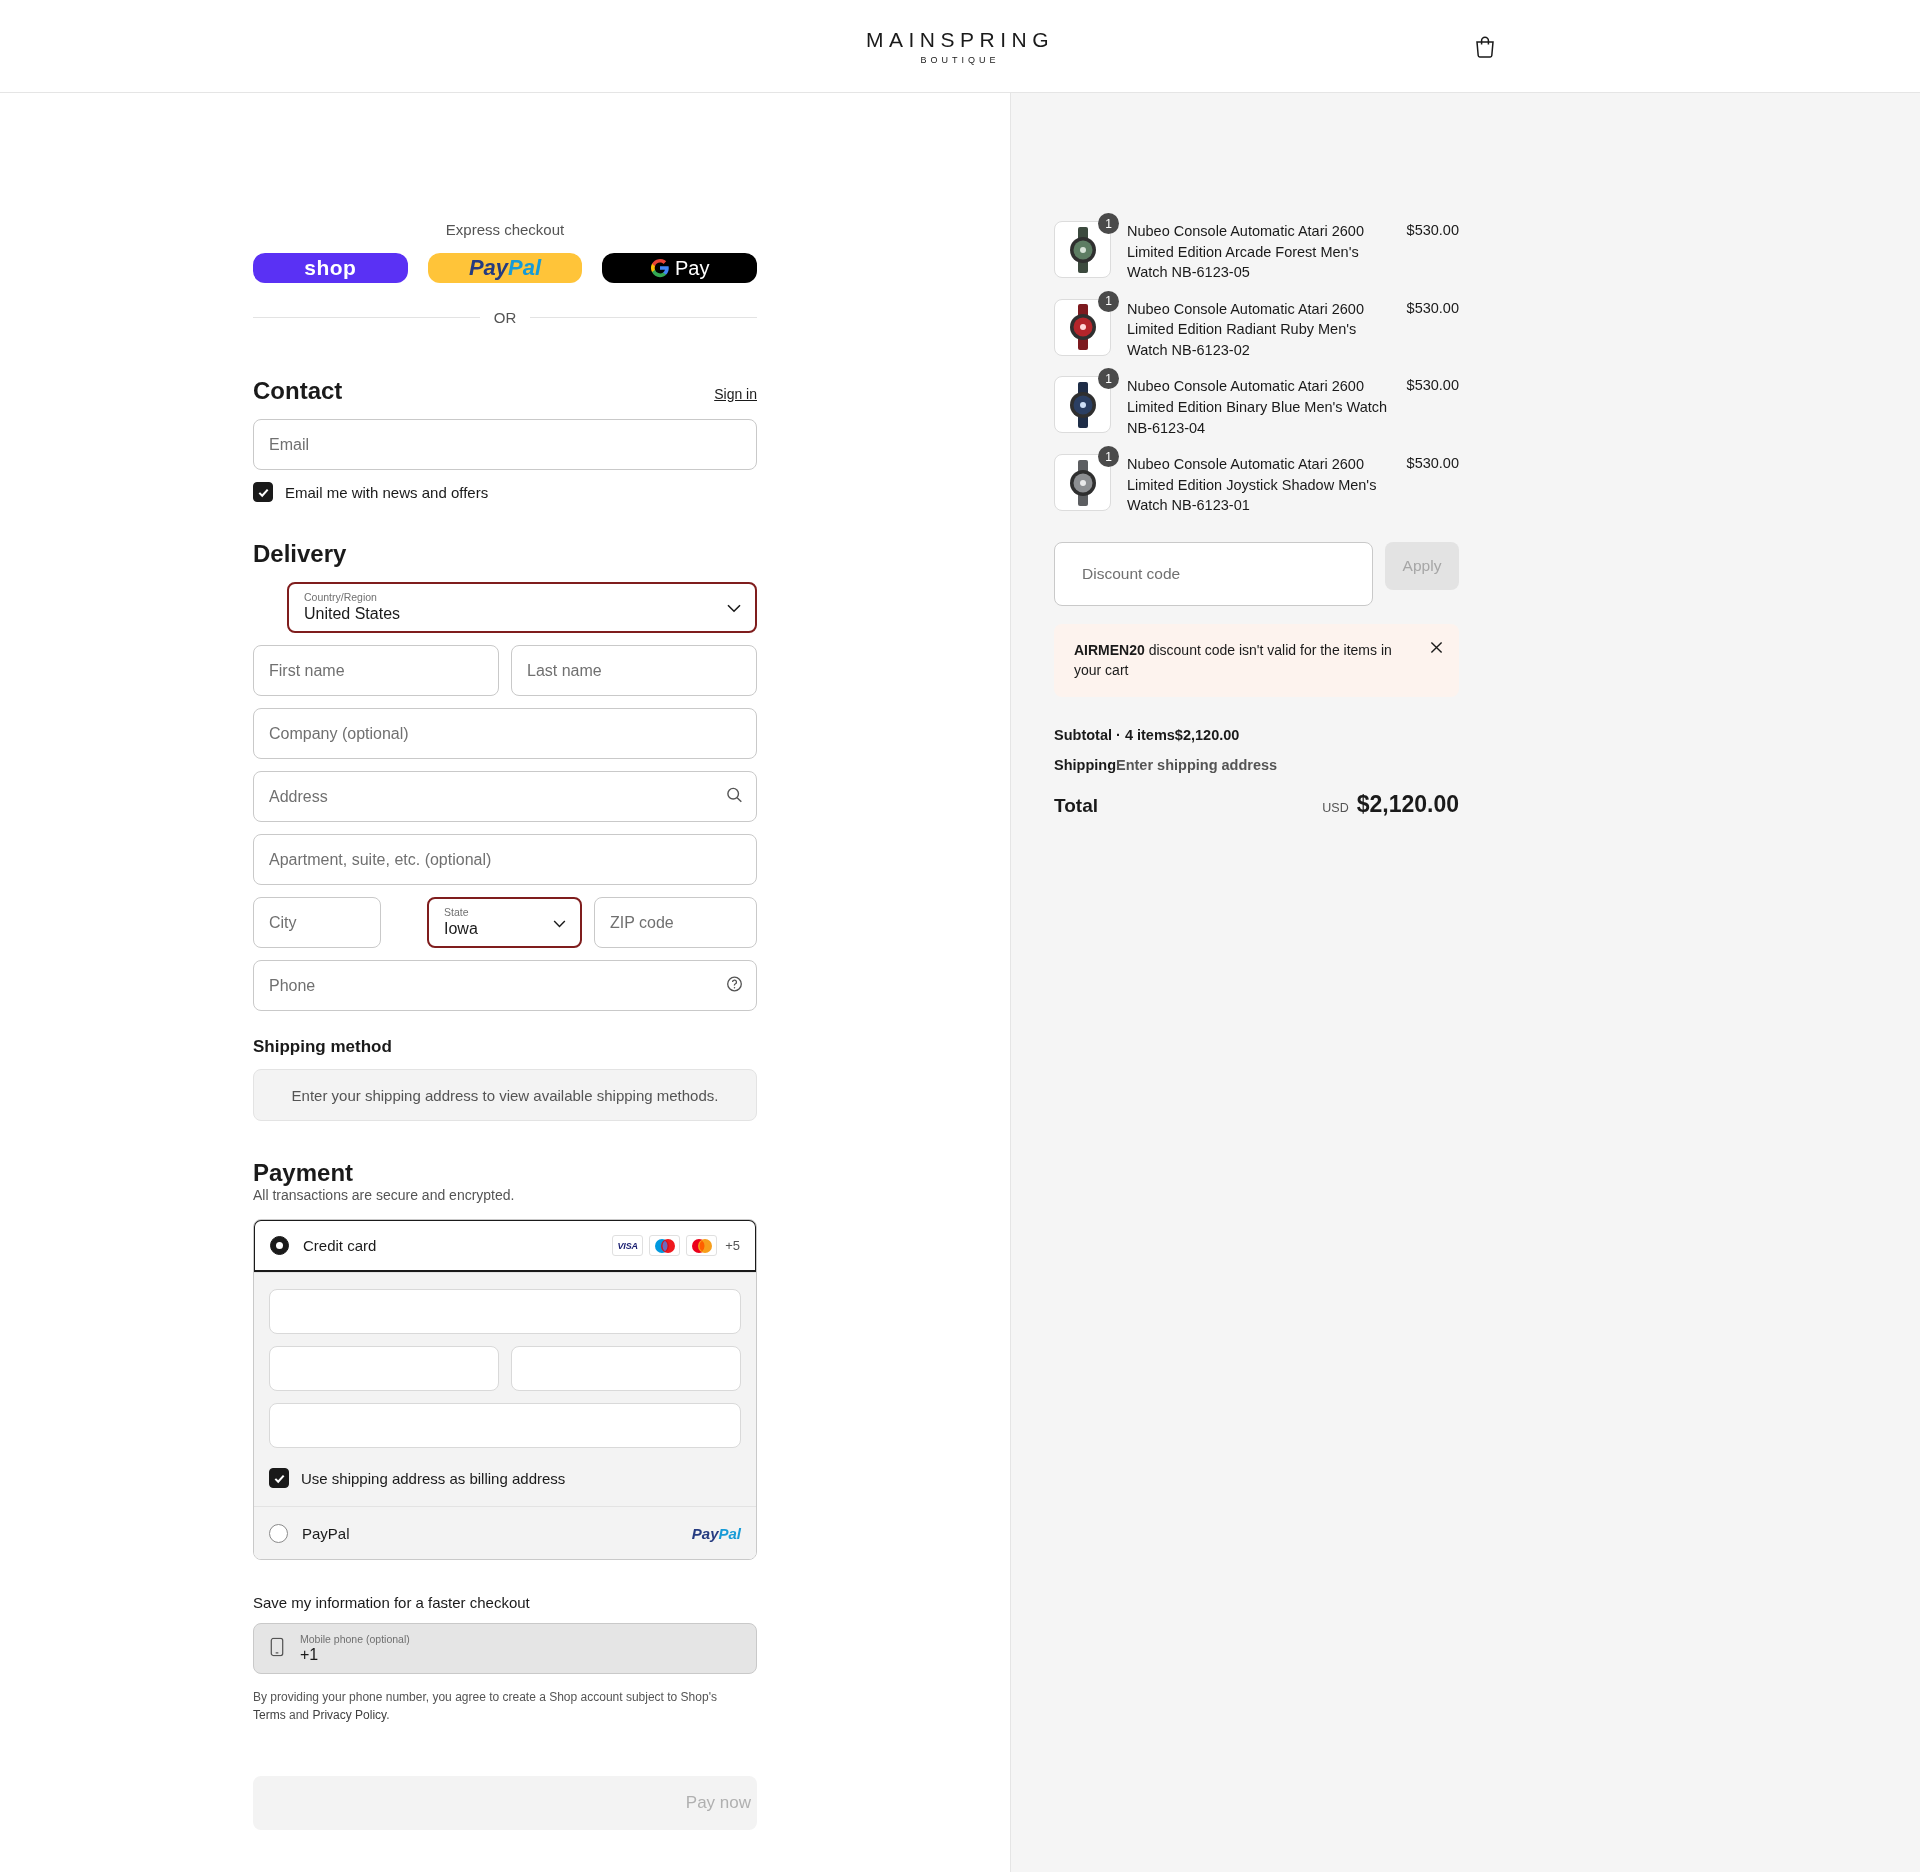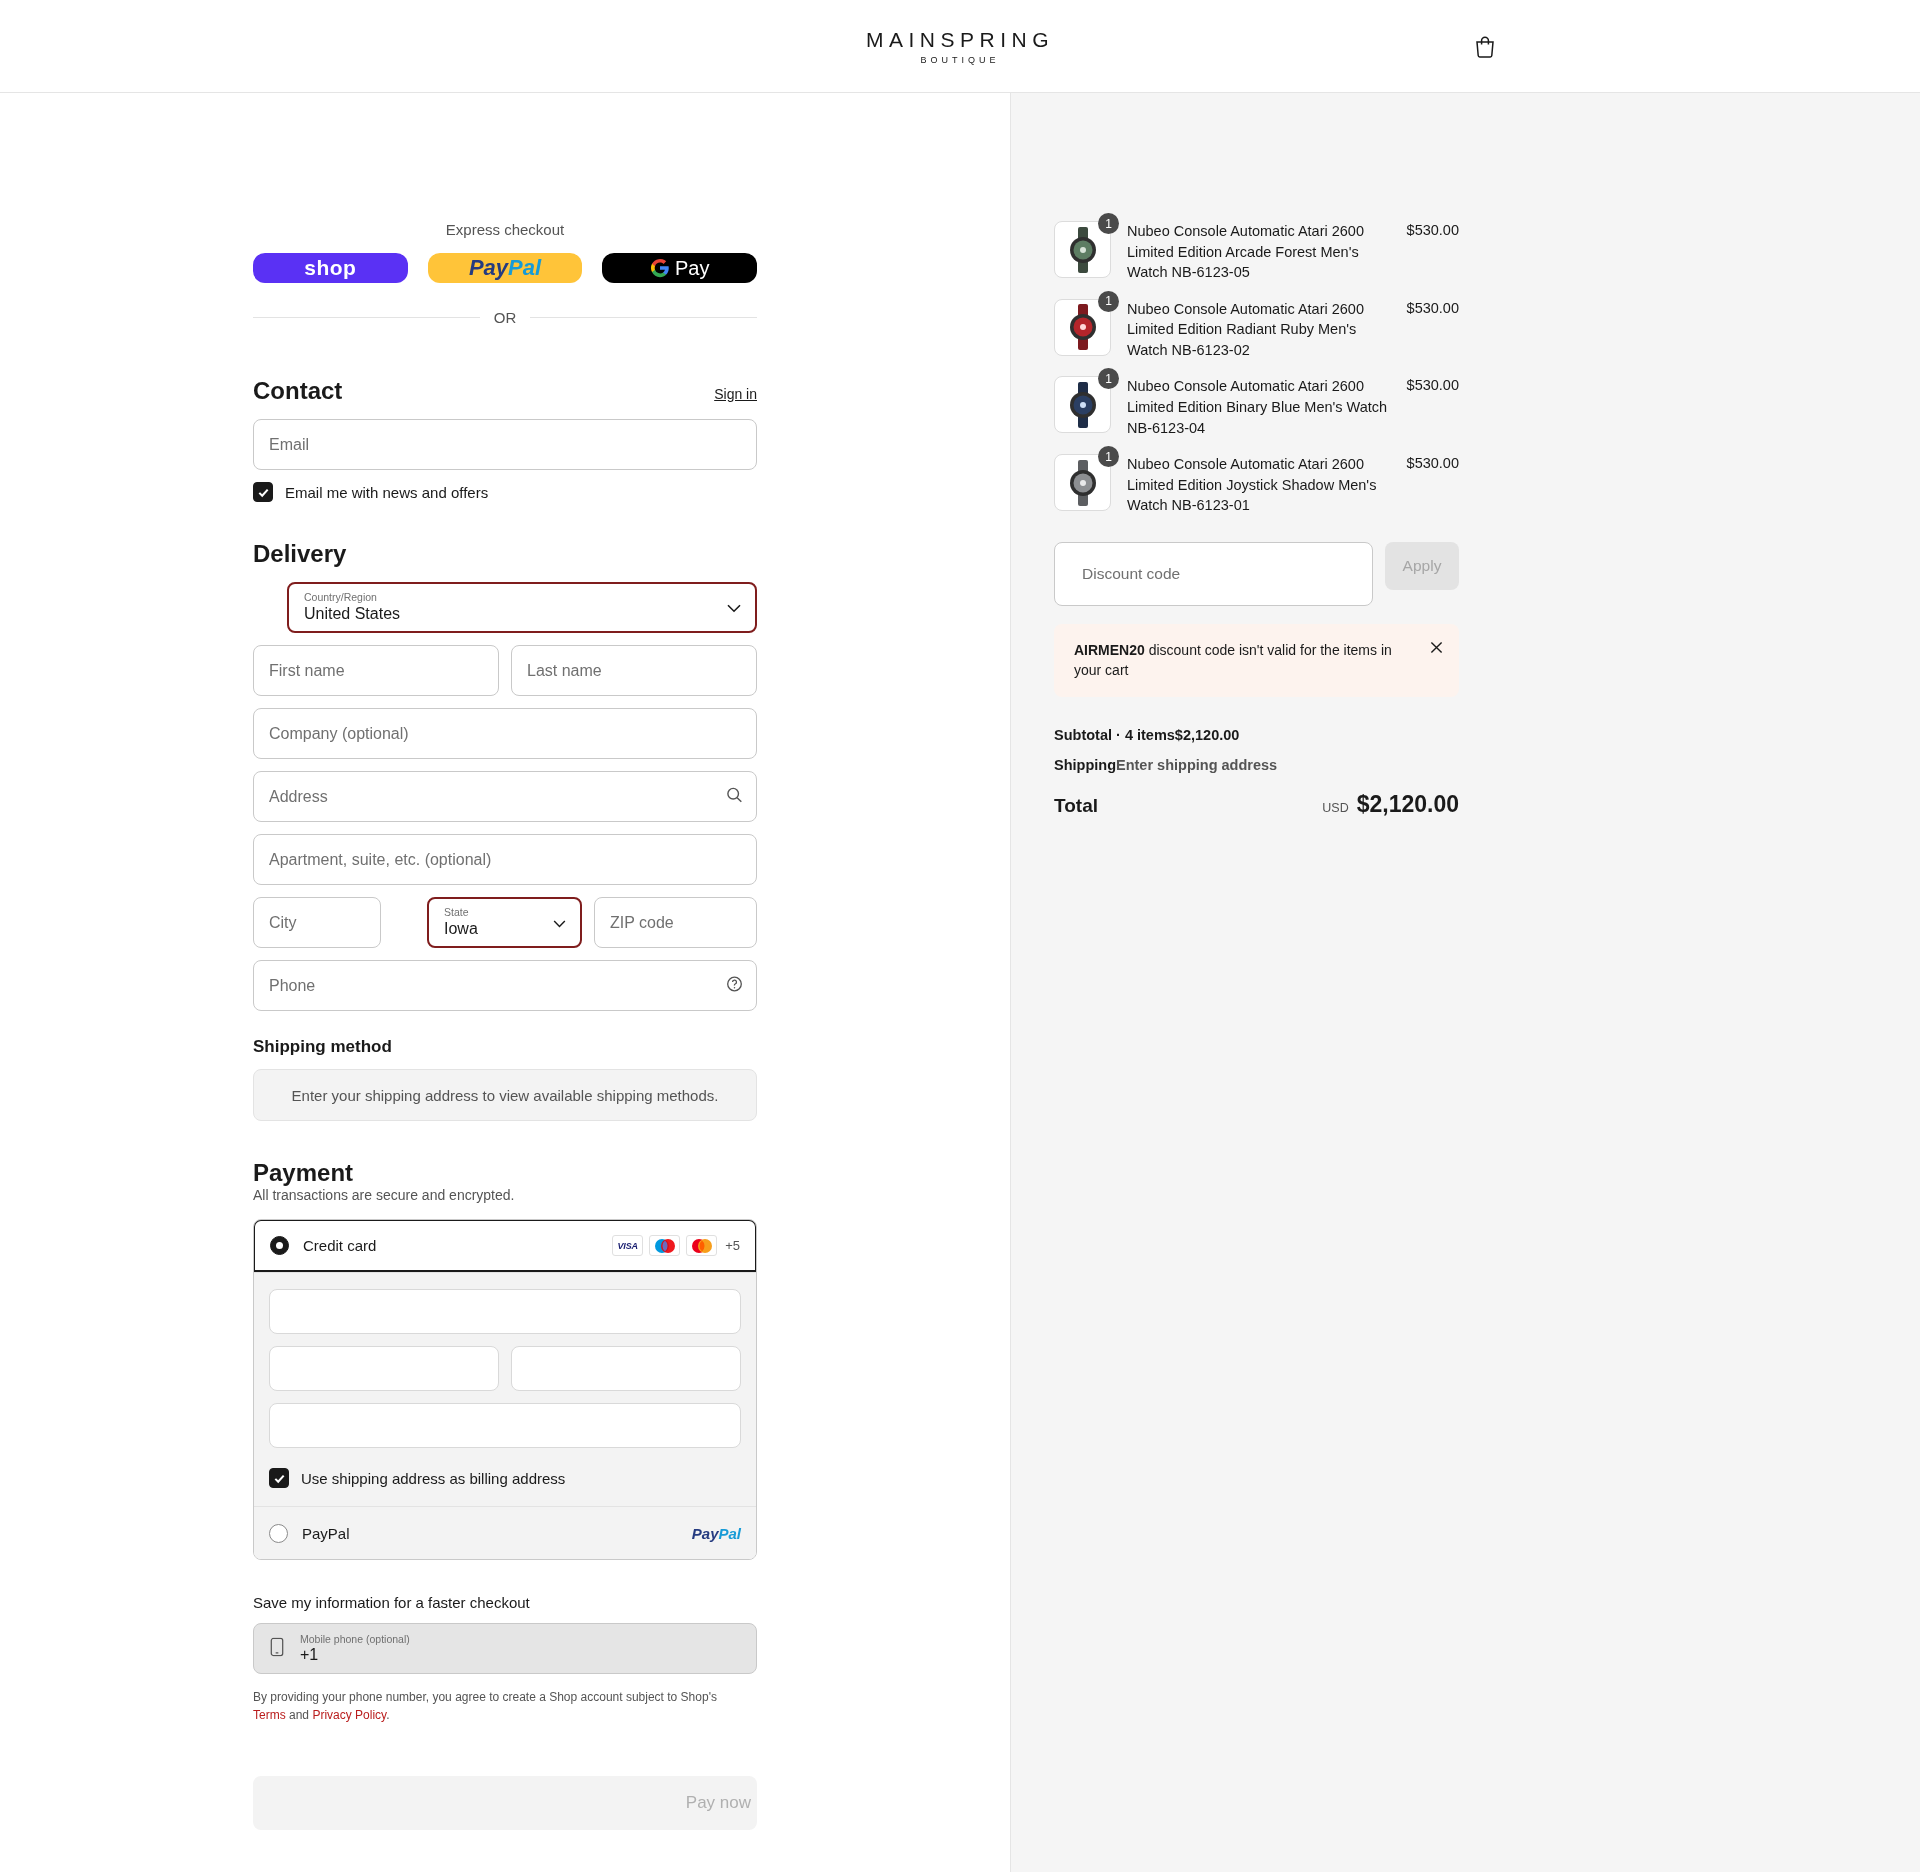--- a/index.html
+++ b/index.html
@@ -259,21 +259,21 @@
     display: flex; align-items: center; padding: 0 15px 0 46px;
   }
   .phone-ico { position: absolute; left: 16px; top: 50%; transform: translateY(-50%); color: #545454; }
   .phone-inner { display: flex; flex-direction: column; justify-content: center; }
   .phone-inner .lbl { font-size: 10.5px; color: #707070; line-height: 1.2; }
   .phone-inner .val { font-size: 16px; color: #1a1a1a; line-height: 1.2; }
   .legal {
     font-size: 12px; color: #545454; line-height: 1.5;
     margin: 14px 0 0 0; max-width: 490px;
   }
-  .legal a { color: #b91c1c; }
+  .legal a { color: #404040; }
   .pay-now-btn {
     width: 100%; height: 54px; margin-top: 52px;
     background: #f3f3f3; color: #b0b0b0;
     border: none; border-radius: 8px;
     font-size: 17px; font-family: "Liberation Sans", sans-serif;
     cursor: pointer;
     text-align: right;
   }
   .footer-sep { border-top: 1px solid #e3e3e3; margin-top: 48px; }
   .footer-links { display: flex; gap: 20px; padding: 22px 0 40px 0; }

